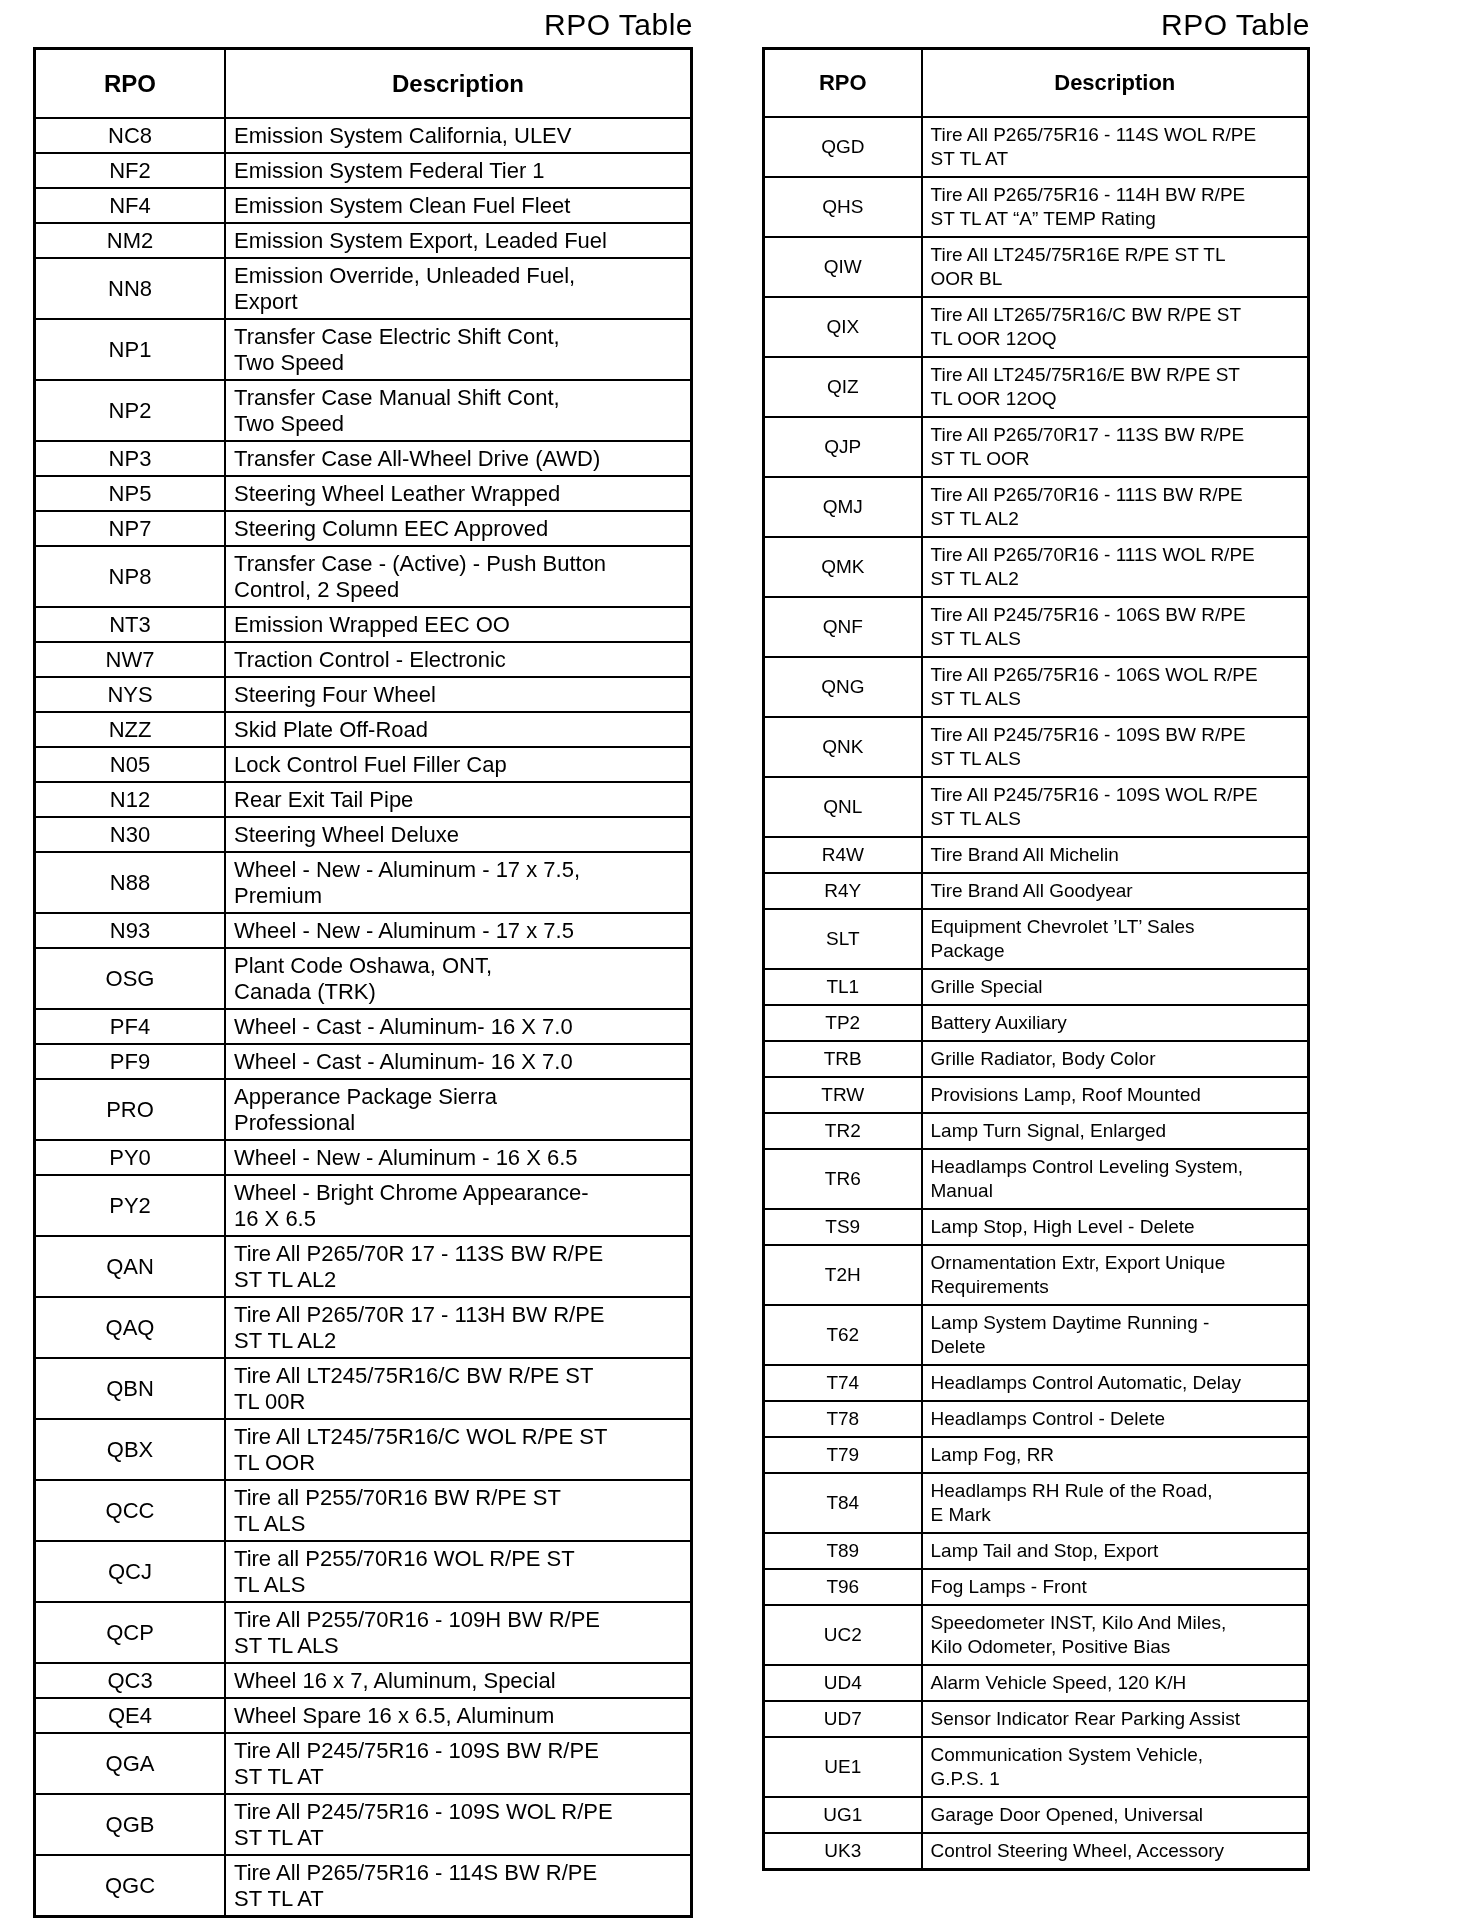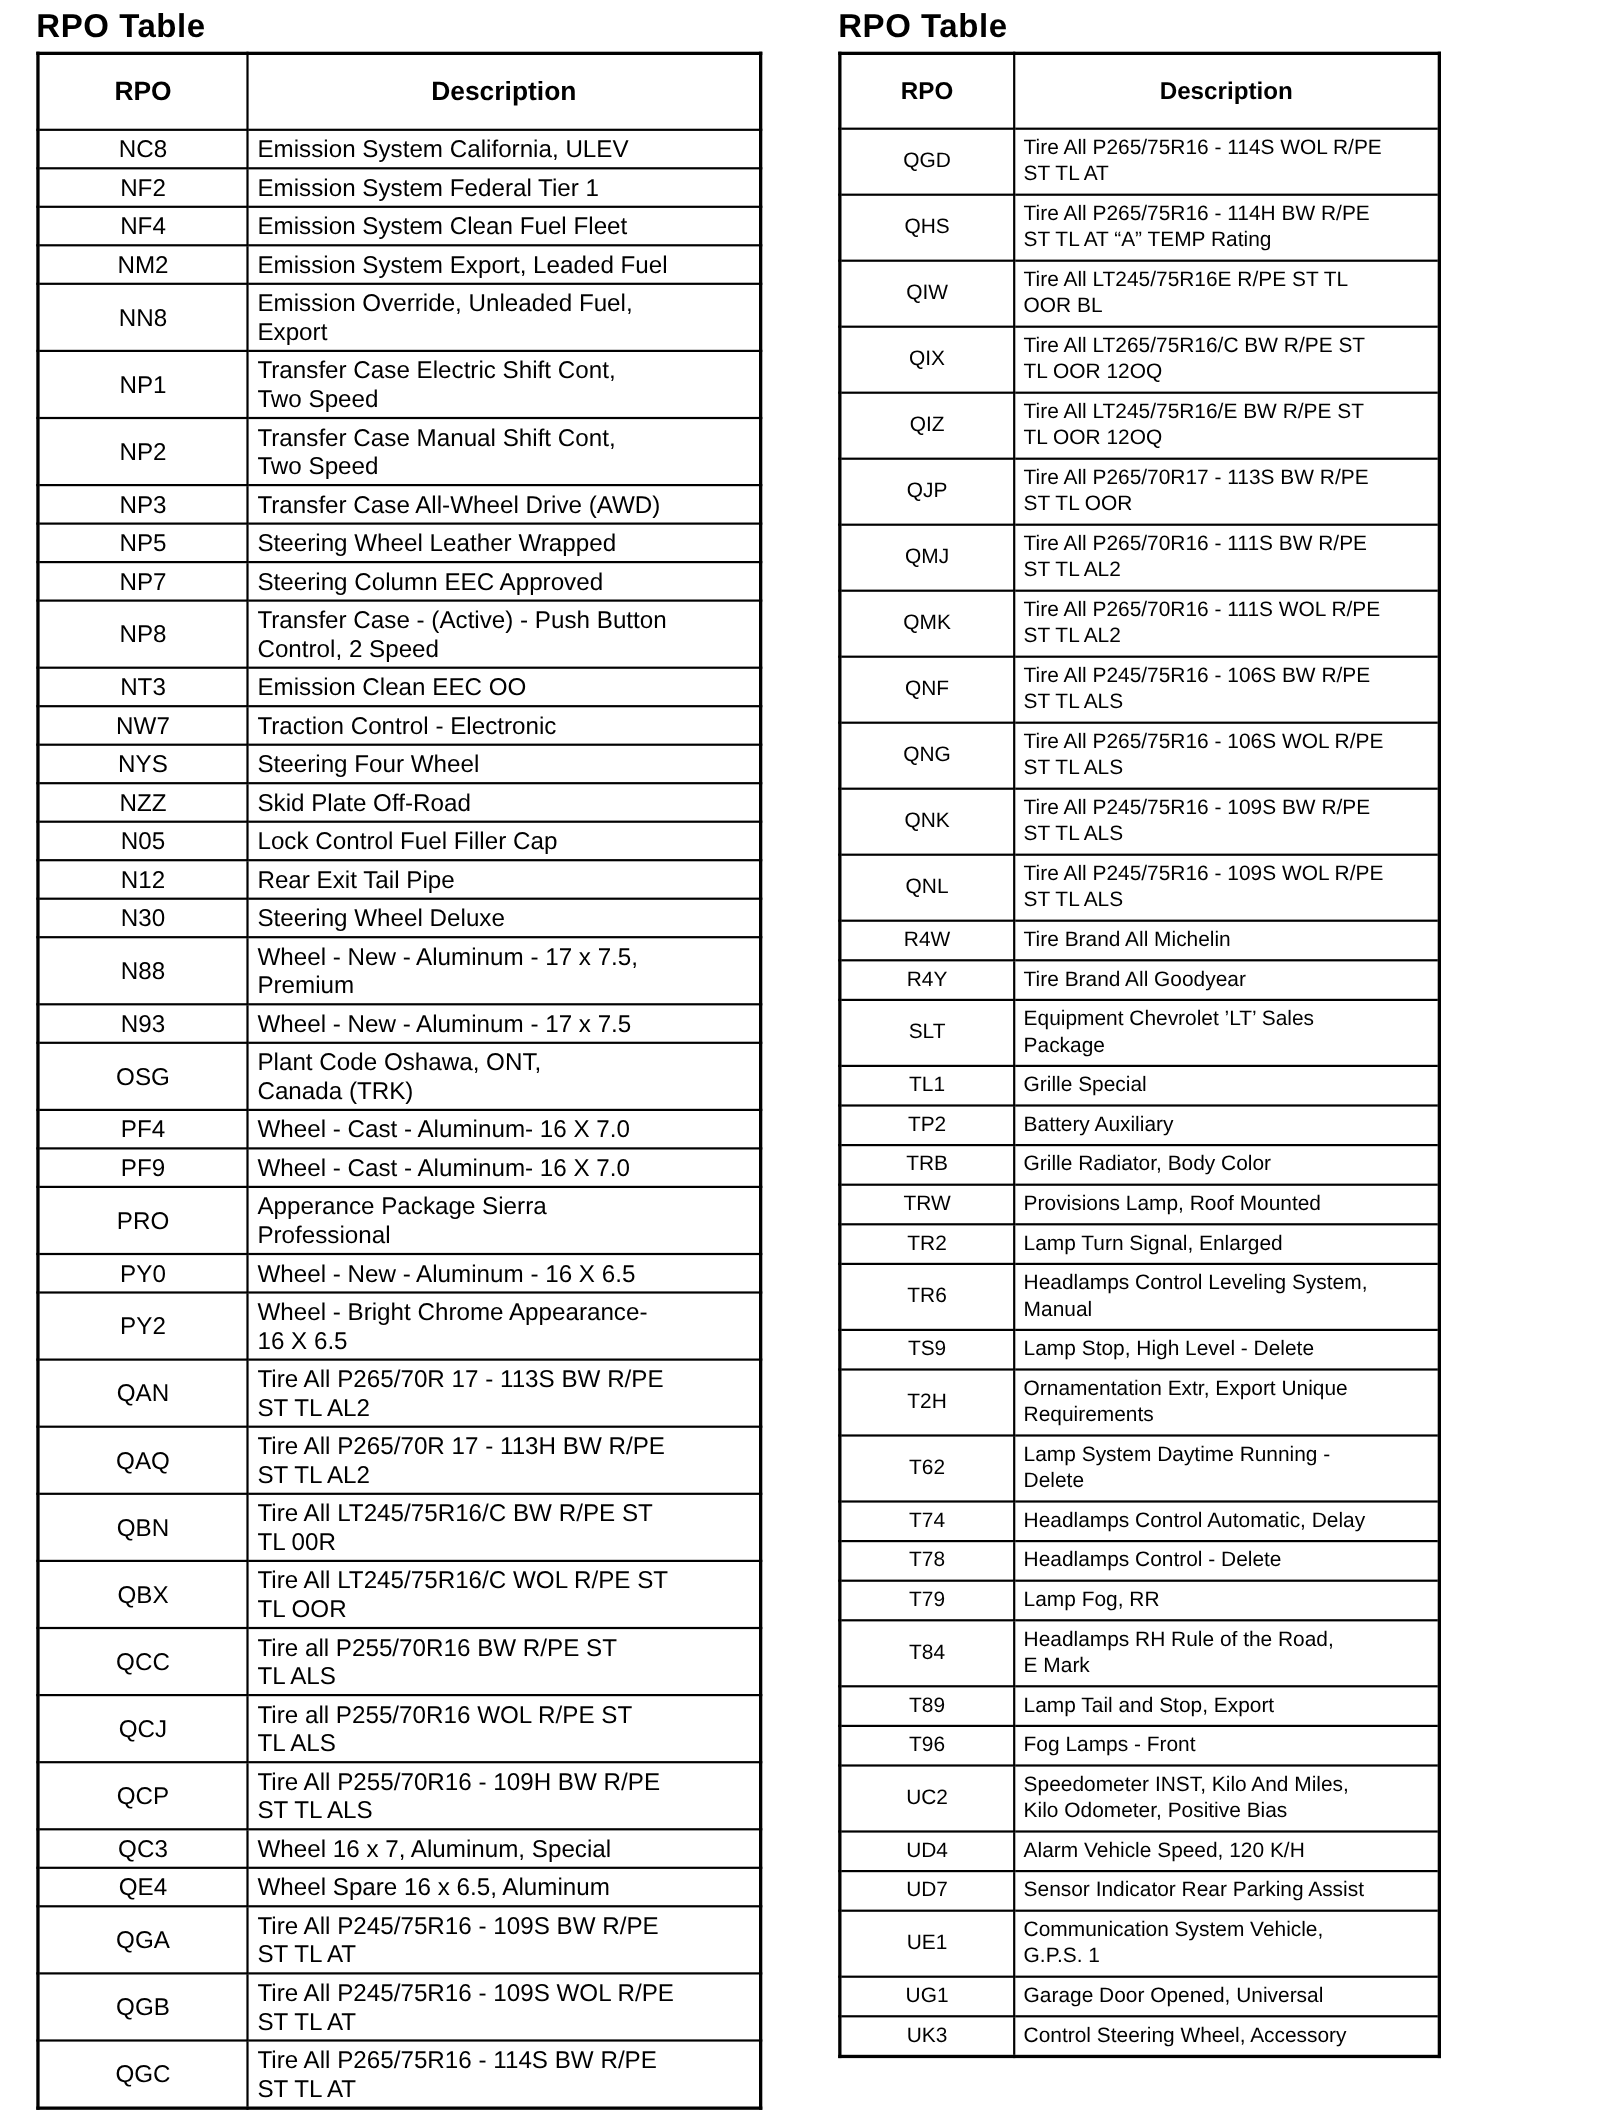--- a/index.html
+++ b/index.html
@@ -15,23 +15,23 @@
     color: #000000;
   }
   .col {
     position: absolute;
     top: 8px;
   }
   .col.left  { left: 33px;  width: 660px; }
   .col.right { left: 762px; width: 548px; }
   .table-title {
     margin: 0 0 5px 0;
-    text-align: left;
+    text-align: right;
     font-size: 30px;
-    font-weight: bold;
+    font-weight: normal;
     letter-spacing: 0.5px;
   }
   table.rpo-table {
     width: 100%;
     border-collapse: collapse;
     border: 3px solid #000;
     table-layout: fixed;
   }
   table.rpo-table th,
   table.rpo-table td {
@@ -143,21 +143,21 @@
           </tr>
 
           <tr>
             <td class="rpo">NP8</td>
             <td class="desc">Transfer Case - (Active) - Push Button
 Control, 2 Speed</td>
           </tr>
 
           <tr>
             <td class="rpo">NT3</td>
-            <td class="desc">Emission Clean EEC OO</td>
+            <td class="desc">Emission Wrapped EEC OO</td>
           </tr>
 
           <tr>
             <td class="rpo">NW7</td>
             <td class="desc">Traction Control - Electronic</td>
           </tr>
 
           <tr>
             <td class="rpo">NYS</td>
             <td class="desc">Steering Four Wheel</td>

